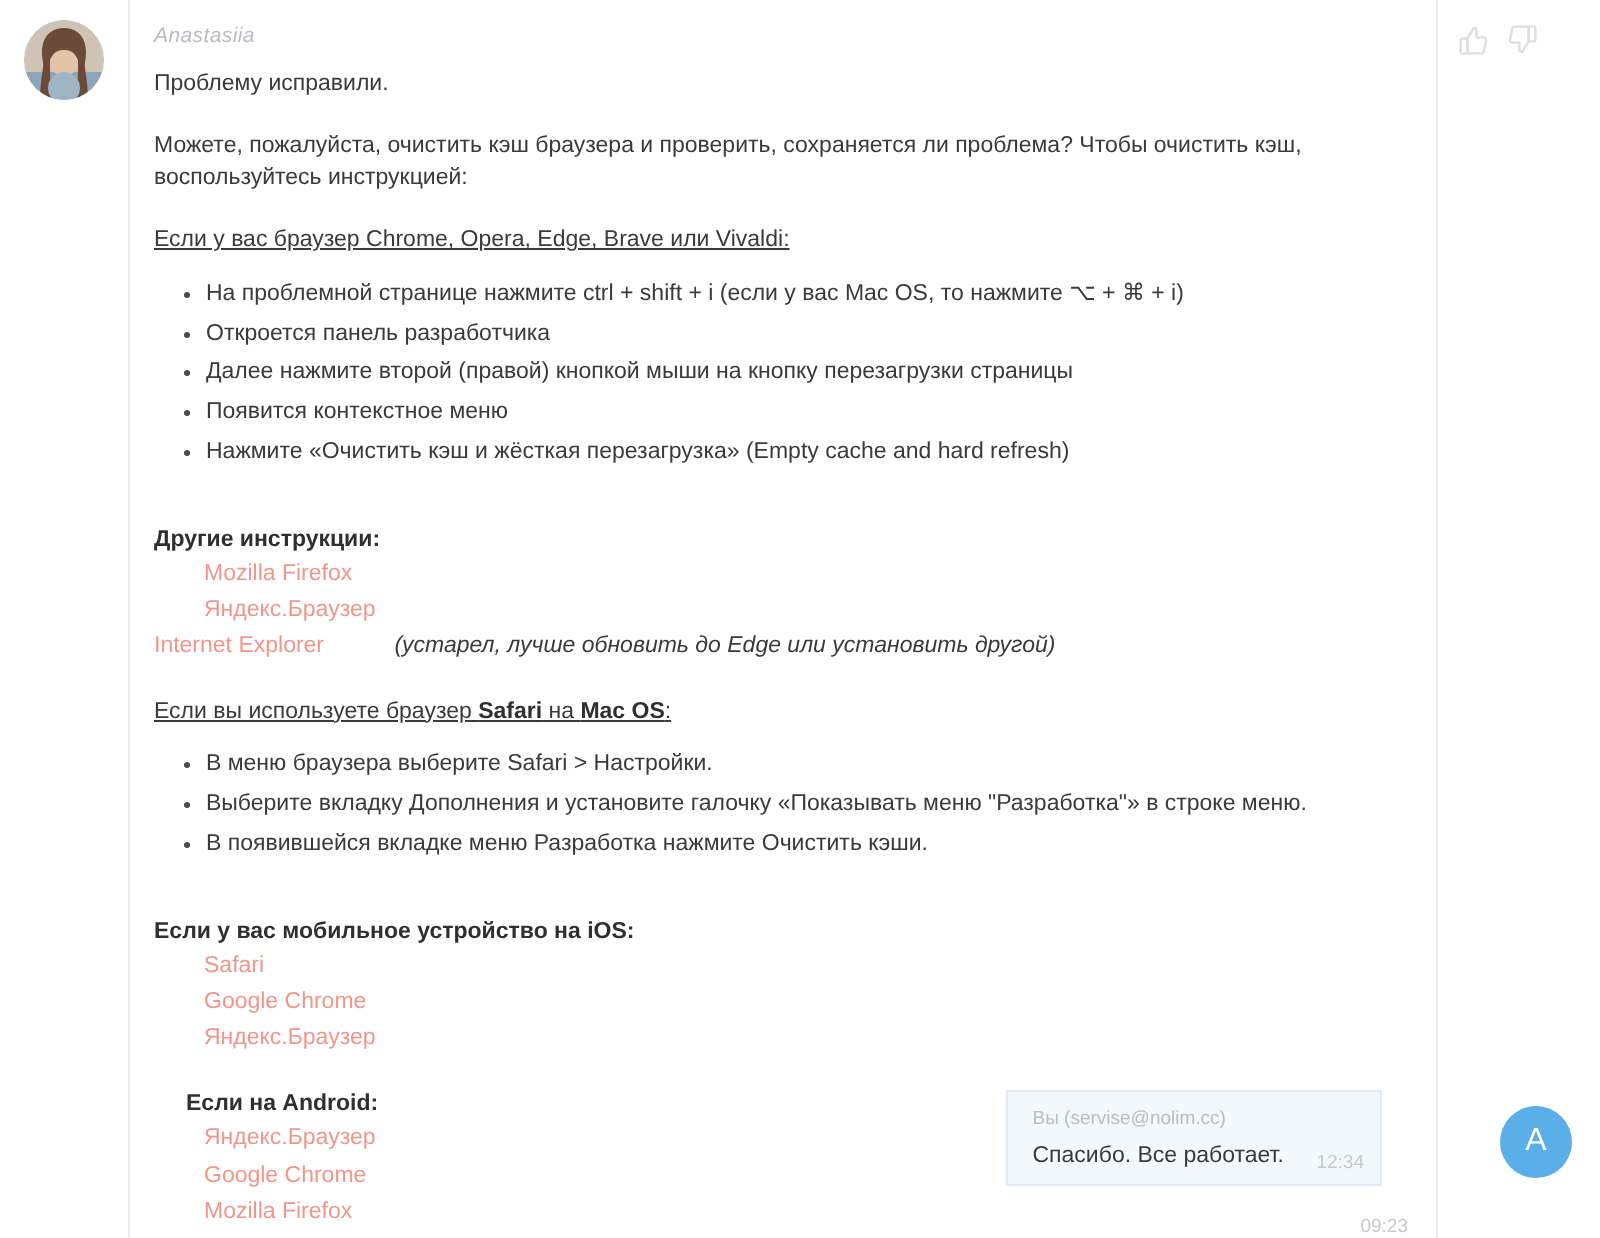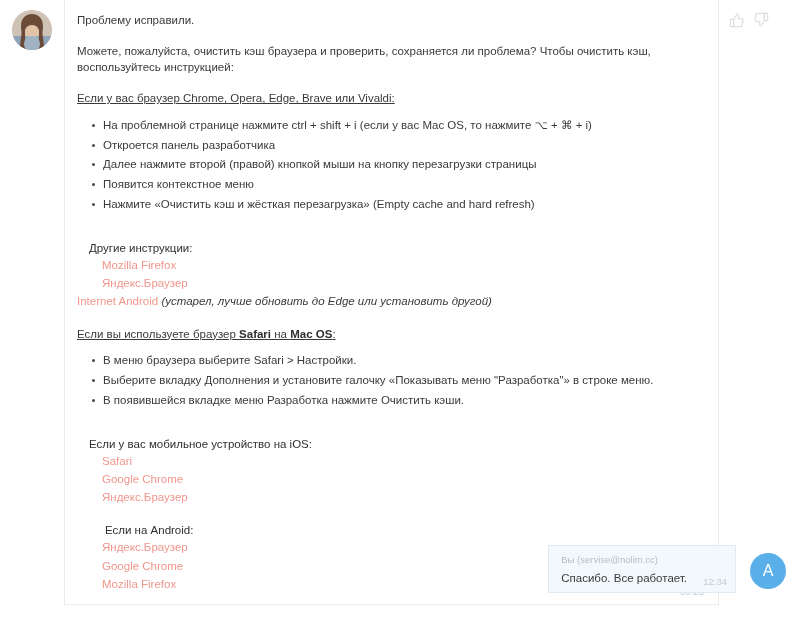--- a/index.html
+++ b/index.html
@@ -92,23 +92,23 @@
     left: -11px;
     top: 7px;
     width: 3px;
     height: 3px;
     background: #4a4a4a;
     border-radius: 50%;
   }
 
   .heading {
     font-size: 11.5px;
-    font-weight: normal;
+    font-weight: bold;
     color: #2f2f2f;
-    margin: 0 0 3px 12px;
+    margin: 0 0 3px 0;
   }
   .heading.spaced { margin-top: 18px; padding-left: 16px; }
 
   .link {
     font-size: 11.5px;
     line-height: 1.5;
     color: #f0968c;
     display: block;
     text-decoration: none;
     cursor: pointer;
@@ -122,20 +122,21 @@
     margin-bottom: 1px;
   }
   .link-inline {
     color: #f0968c;
     text-decoration: none;
     cursor: pointer;
   }
   .note-italic {
     font-style: italic;
     color: #3a3a3a;
+    margin-left: 32px;
   }
   b { font-weight: bold; color: #2f2f2f; }
 
   .gap { height: 14px; }
 
   .msg-time {
     position: absolute;
     right: 14px;
     bottom: 7px;
     font-size: 9.5px;
@@ -160,20 +161,21 @@
 
   
   .reply-row {
     position: absolute;
     right: 0;
     top: 545px;
     width: 736px;
     display: flex;
     justify-content: flex-end;
     align-items: flex-start;
+    gap: 45px;
   }
 
   .reply-bubble {
     box-sizing: border-box;
     min-width: 150px;
     max-width: 300px;
     border: 1px solid #dfeaf3;
     background: #f3f8fc;
     padding: 8px 12px 6px 12px;
     position: relative;
@@ -240,20 +242,21 @@
           <path d="M10 20c-1 8-2 13-2 20h6c-1-8-1-14-1-20z" fill="#6b4a38"></path>
           <path d="M30 20c1 8 2 13 2 20h-6c1-8 1-14 1-20z" fill="#6b4a38"></path>
           <ellipse cx="20" cy="34" rx="8" ry="8" fill="#9fb3c4"></ellipse>
         </g>
       </svg>
     </div>
   </div>
 
   <div class="msg-card">
 
+    <div class="author">Anastasiia</div>
 
     <p class="para">Проблему исправили.</p>
 
     <p class="para">Можете, пожалуйста, очистить кэш браузера и проверить, сохраняется ли проблема? Чтобы очистить кэш, воспользуйтесь инструкцией:</p>
 
     <p class="para tight">Если у вас браузер Chrome, Opera, Edge, Brave или Vivaldi:</p>
 
     <ul class="bullets">
       <li>На проблемной странице нажмите ctrl + shift + i (если у вас Mac OS, то нажмите ⌥ + ⌘ + i)</li>
       <li>Откроется панель разработчика</li>
@@ -261,21 +264,21 @@
       <li>Появится контекстное меню</li>
       <li>Нажмите «Очистить кэш и жёсткая перезагрузка» (Empty cache and hard refresh)</li>
     </ul>
 
     <div class="gap"></div>
 
     <div class="heading">Другие инструкции:</div>
 
     <a class="link">Mozilla Firefox</a>
     <a class="link">Яндекс.Браузер</a>
-    <div class="link-line"><a class="link-inline">Internet Android</a><span class="note-italic"> (устарел, лучше обновить до Edge или установить другой)</span></div>
+    <div class="link-line"><a class="link-inline">Internet Explorer</a><span class="note-italic"> (устарел, лучше обновить до Edge или установить другой)</span></div>
 
     <div class="gap"></div>
 
     <p class="para tight"><span>Если вы используете браузер </span><b>Safari</b><span> на </span><b>Mac OS</b><span>:</span></p>
 
     <ul class="bullets">
       <li>В меню браузера выберите Safari &gt; Настройки.</li>
       <li>Выберите вкладку Дополнения и установите галочку «Показывать меню "Разработка"» в строке меню.</li>
       <li>В появившейся вкладке меню Разработка нажмите Очистить кэши.</li>
     </ul>

